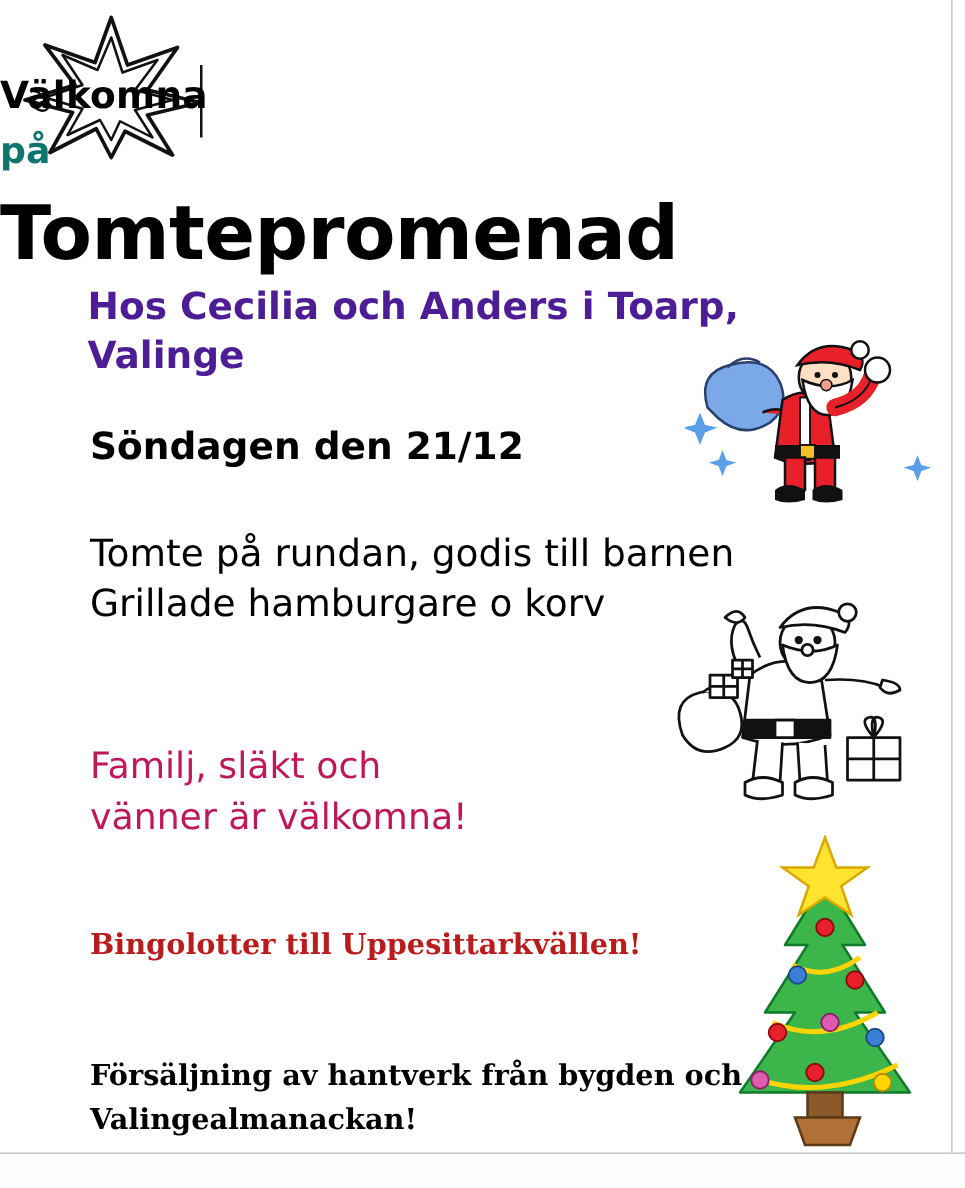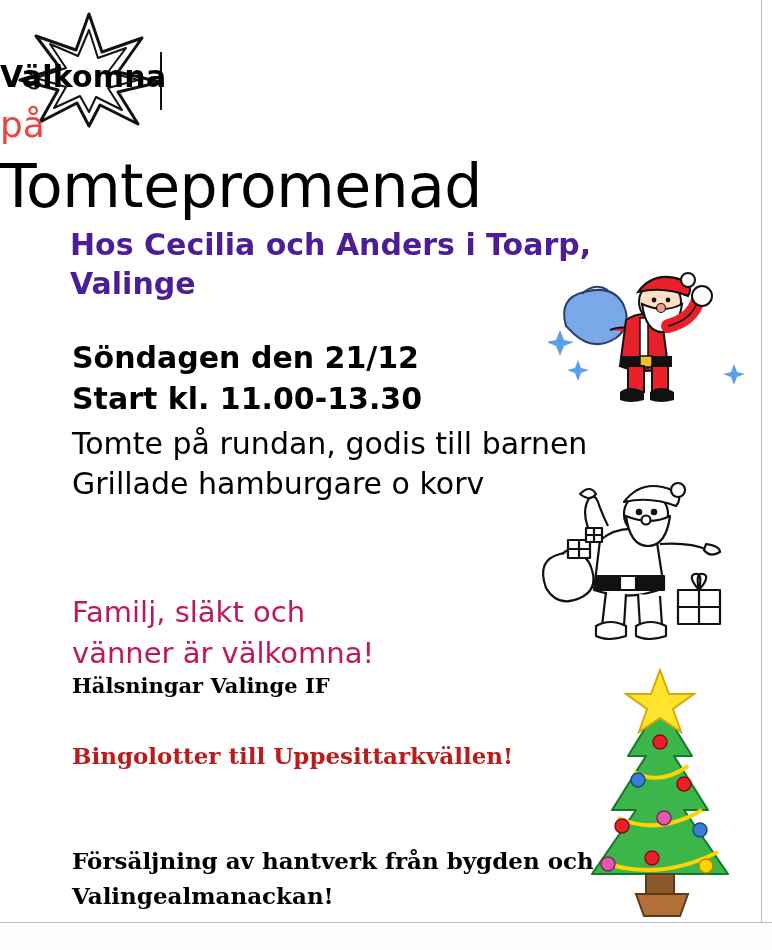--- a/index.html
+++ b/index.html
@@ -68,32 +68,32 @@
     text-align: left;
   }
   .welcome {
     font-size: 30px;
     font-weight: bold;
     letter-spacing: .2px;
     color: #000;
     line-height: 1.25;
   }
   .welcome2 {
-    font-size: 36px;
-    font-weight: normal;
-    color: #ef4444;
+    font-size: 29px;
+    font-weight: bold;
+    color: #0f766e;
     line-height: 1.25;
     margin-top: 6px;
   }
   .title {
     font-size: 60px;
-    font-weight: normal;
+    font-weight: bold;
     color: #000;
     line-height: 1.1;
-    margin-top: 6px;
+    margin-top: 16px;
     letter-spacing: -0.5px;
   }
   .subtitle {
     font-size: 30px;
     font-weight: bold;
     color: #4c1d95;
     line-height: 1.3;
     margin-top: 6px;
     padding: 0 70px;
   }
@@ -199,33 +199,31 @@
 
   <div class="header">
     <div class="welcome">Välkomna</div>
     <div class="welcome2">på</div>
     <div class="title">Tomtepromenad</div>
     <div class="subtitle">Hos Cecilia och Anders i Toarp, Valinge</div>
   </div>
 
   <div class="when">
     <div>Söndagen den 21/12</div>
-    <div>Start kl. 11.00-13.30</div>
   </div>
 
   <div class="offers">
     <div>Tomte på rundan, godis till barnen</div>
     <div>Grillade hamburgare o korv</div>
   </div>
 
   <div class="family">
     <div>Familj, släkt och</div>
     <div>vänner är välkomna!</div>
   </div>
-  <div class="greeting">Hälsningar Valinge IF</div>
 
   <div class="bingo">Bingolotter till Uppesittarkvällen!</div>
 
   <div class="sales">
     <div>Försäljning av hantverk från bygden och</div>
     <div>Valingealmanackan!</div>
   </div>
 
   <div class="santa-wave">
     <svg viewBox="0 0 210 150" width="210" height="150" aria-hidden="true">

